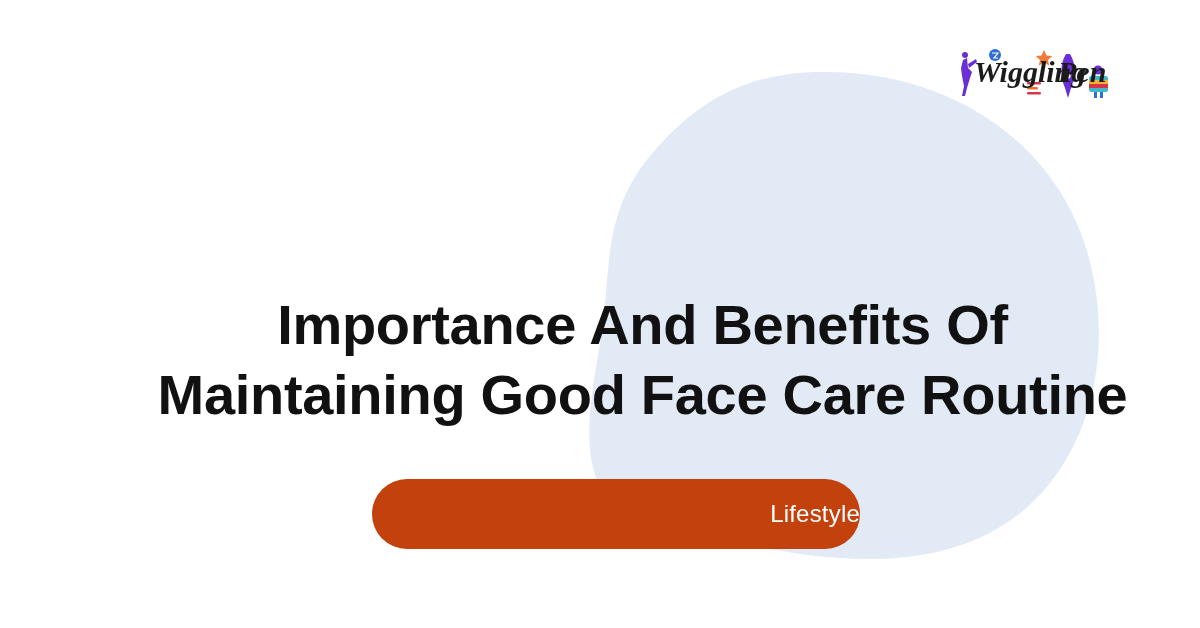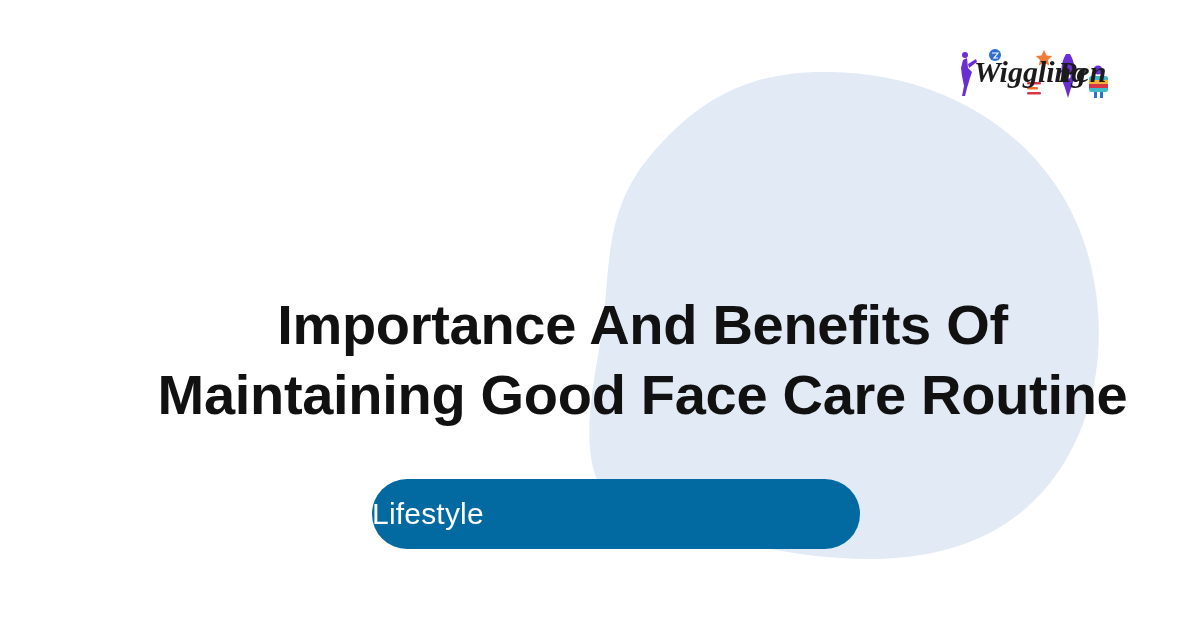--- a/index.html
+++ b/index.html
@@ -53,29 +53,29 @@
     display: block;
     white-space: nowrap;
   }
   
   #category-button {
     position: absolute;
     left: 372px;
     top: 479px;
     width: 488px;
     height: 70px;
-    background: #0369a1;
+    background: #c2410c;
     border: none;
     border-radius: 35px;
     color: #ffffff;
     font-family: "Liberation Sans", sans-serif;
-    font-size: 30px;
+    font-size: 24px;
     font-weight: normal;
     letter-spacing: 0.2px;
-    text-align: left;
+    text-align: right;
     line-height: 70px;
     padding: 0;
     cursor: pointer;
     display: block;
   }
 </style>
 </head>
 <body>
 
 <div id="canvas">

